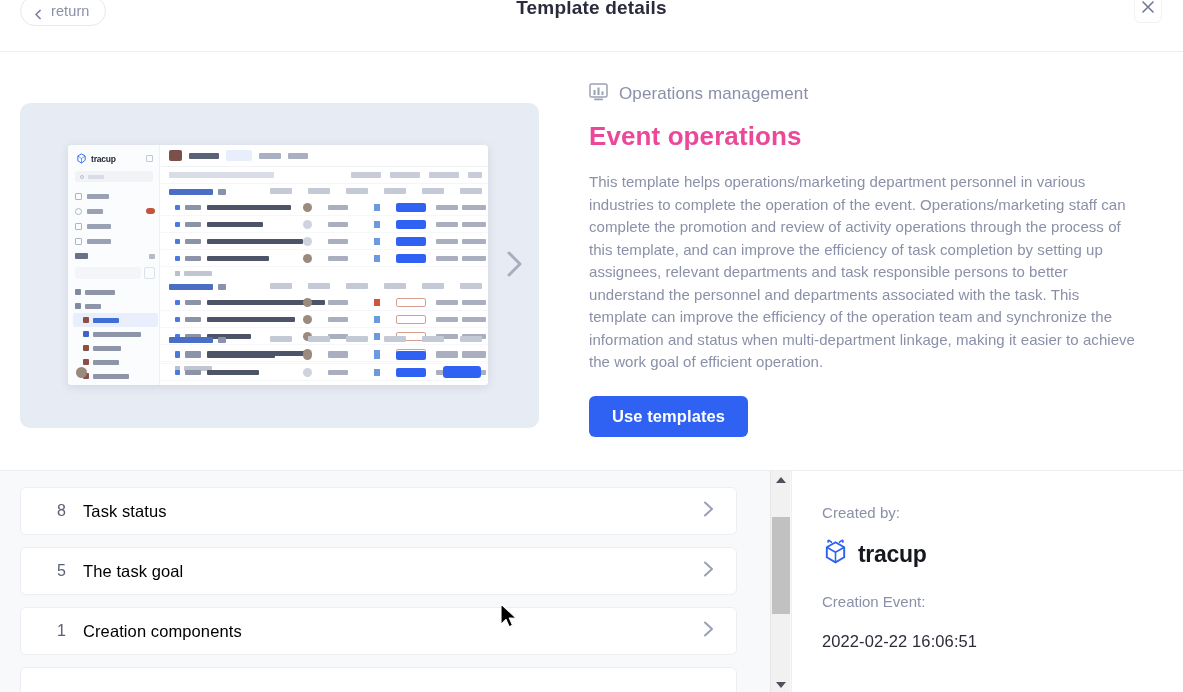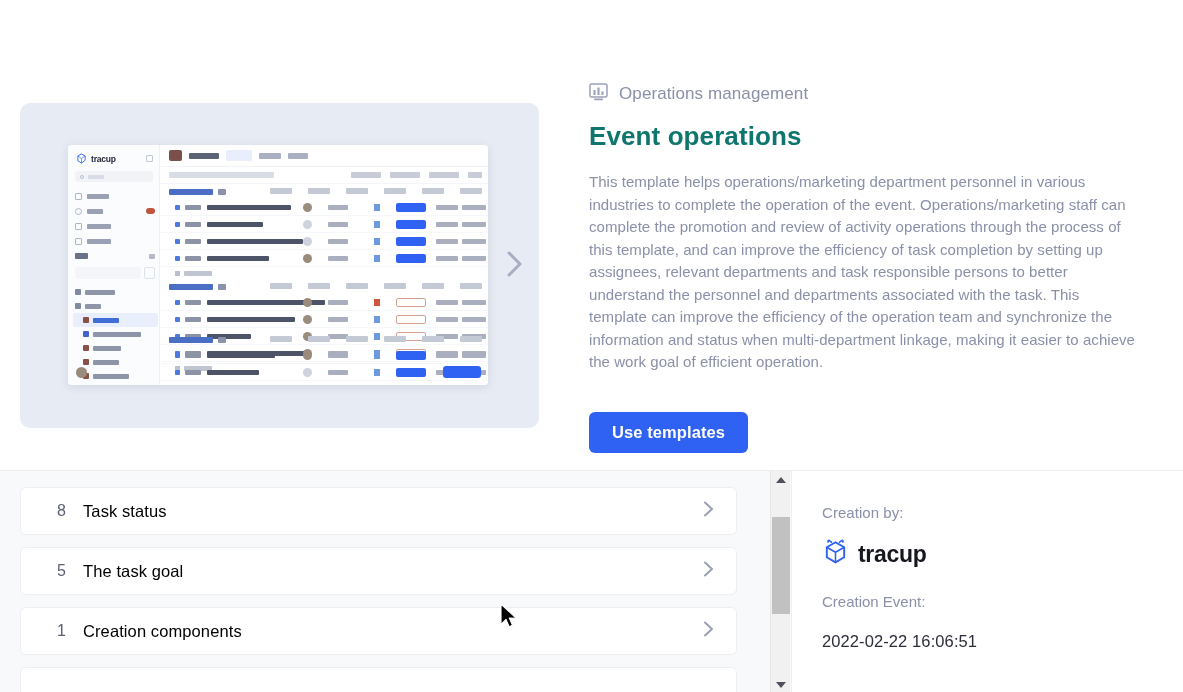--- a/index.html
+++ b/index.html
@@ -140,29 +140,29 @@
   .addrow .t{height:5px;width:28px;background:#c0c5d2;border-radius:1px;}
   .shot-fab{position:absolute;right:7px;bottom:7px;width:38px;height:12px;background:#2f62f2;border-radius:3px;}
 
   
   .info {
     position: absolute; left: 589px; top: 30px; width: 560px;
   }
   .info-cat { display:flex; align-items:center; gap:11px; margin-bottom: 16px; }
   .info-cat .lbl { font-size: 17px; color: #8a90a8; letter-spacing:.1px;}
   .info-title {
-    font-size: 26px; font-weight: bold; color: #0f766e;
+    font-size: 26px; font-weight: bold; color: #ec4899;
     letter-spacing: .1px; margin-bottom: 19px;
   }
   .info-desc {
     font-size: 15px; line-height: 22.5px; color: #8a90a8;
     width: 551px; letter-spacing: .05px;
   }
   .use-btn {
-    margin-top: 38px;
+    margin-top: 22px;
     display:inline-flex; align-items:center; justify-content:center;
     width: 159px; height: 41px; border-radius: 6px;
     background: #2f62f2; color:#fff; font-size: 16.5px; font-weight: bold;
     border:none; cursor: pointer; letter-spacing:.1px;
   }
 
   
   .bottom {
     position:absolute; top: 470px; left:0; width:1183px; height:222px;
     background:#f8f9fb; border-top: 1px solid #ebedf0;
@@ -207,20 +207,38 @@
   .meta-time { margin-top:22px; font-size:16.5px; color:#2b2d3a; letter-spacing:.1px;}
 
   
   .cursor { position:absolute; left:500px; top:603px; width:18px; height:27px; pointer-events:none; }
 </style>
 </head>
 <body>
 
 <div id="app">
 
+  <div class="header">
+    <div class="return-btn">
+      <span class="chev">
+        <svg width="11" height="11" viewBox="0 0 11 11">
+            <path d="M7.2 1.4L3 5.5l4.2 4.1" fill="none" stroke="#7a8099" stroke-width="1.5" stroke-linecap="round" stroke-linejoin="round"></path>
+          </svg>
+      </span>
+      <span class="lbl">return</span>
+    </div>
+    <div class="page-title">Template details</div>
+    <div class="close-btn">
+      <span>
+        <svg width="14" height="14" viewBox="0 0 14 14">
+            <path d="M2 2l10 10M12 2L2 12" stroke="#707894" stroke-width="1.6" stroke-linecap="round"></path>
+          </svg>
+      </span>
+    </div>
+  </div>
 
   <div class="top-body">
 
     <div class="preview-wrap">
       <div class="shot">
         <div class="shot-side">
           <div class="shot-logo">
             <svg width="11" height="11" viewBox="0 0 24 24">
                 <path d="M12 2l8 4.6v9.2L12 22l-8-5.2V6.6z" fill="none" stroke="#2f62f2" stroke-width="2"></path>
                 <path d="M12 12l8-5.4M12 12l-8-5.4M12 12v10" stroke="#2f62f2" stroke-width="1.4" fill="none"></path>
@@ -546,21 +564,21 @@
       <div class="sb-arrow up">
         <span class="sb-tri u"></span>
       </div>
       <div class="sb-thumb"></div>
       <div class="sb-arrow dn">
         <span class="sb-tri d"></span>
       </div>
     </div>
 
     <div class="meta">
-      <div class="meta-label">Creation by:</div>
+      <div class="meta-label">Created by:</div>
       <div class="meta-brand">
         <span>
           <svg width="27" height="28" viewBox="0 0 28 29">
             <path d="M6.4 4.2C6 2.6 6.6 1.8 7.6 2.6l2.2 1.7M21.6 4.2c.4-1.6-.2-2.4-1.2-1.6l-2.2 1.7" fill="none" stroke="#2f62f2" stroke-width="1.7" stroke-linecap="round"></path>
             <path d="M14 4.4l9 5.2v10.4l-9 5.2-9-5.2V9.6z" fill="none" stroke="#2f62f2" stroke-width="2"></path>
             <path d="M14 14.8l9-5.2M14 14.8l-9-5.2M14 14.8v10.4" fill="none" stroke="#2f62f2" stroke-width="1.6"></path>
           </svg>
         </span>
         <span class="bn">tracup</span>
       </div>

